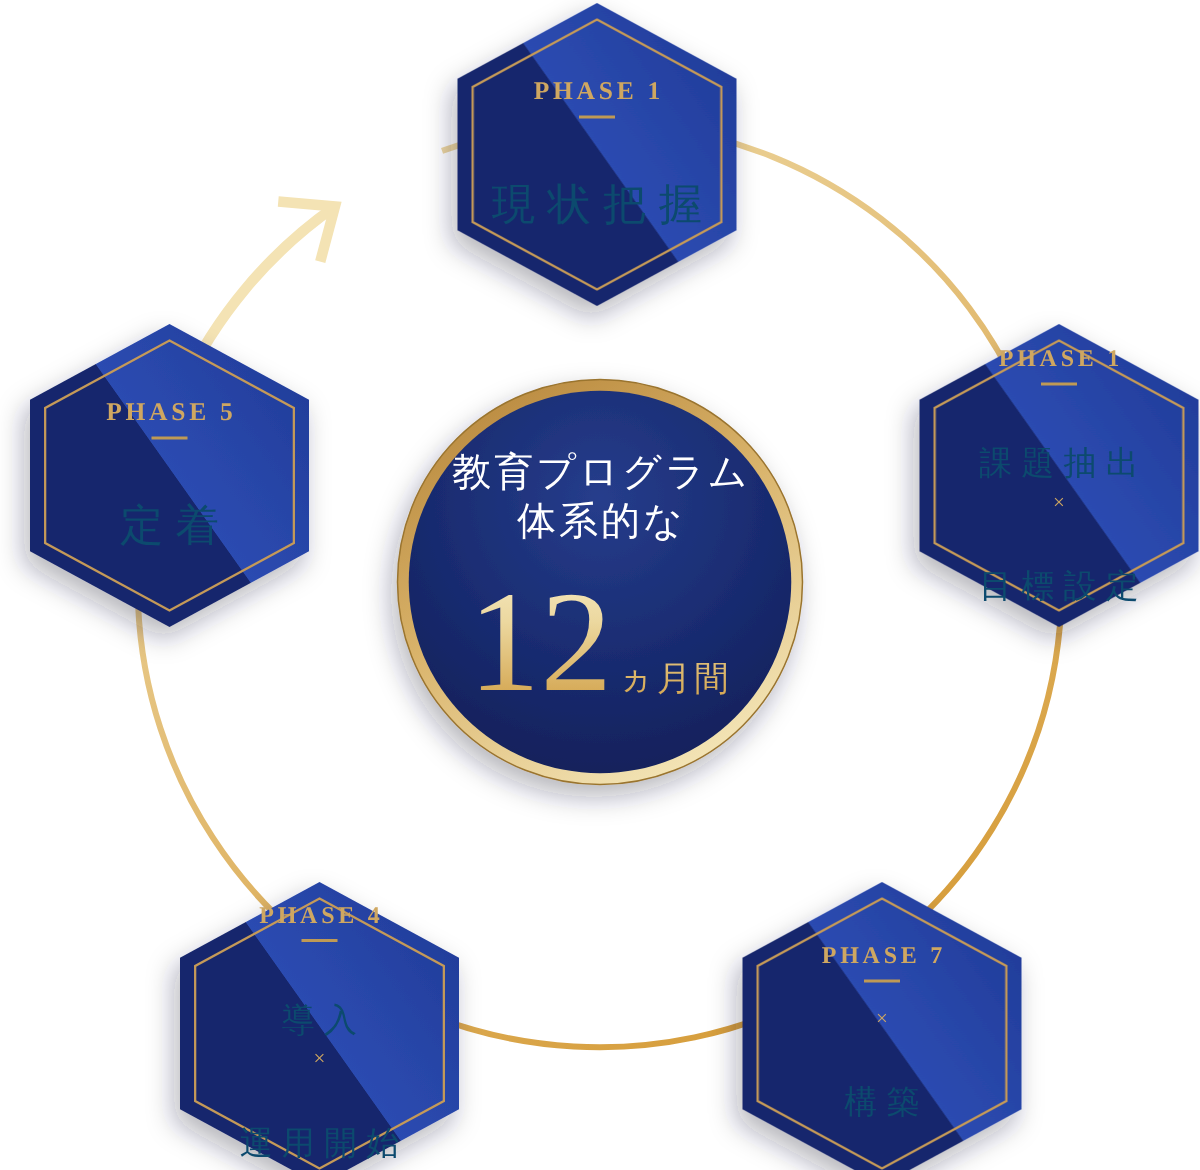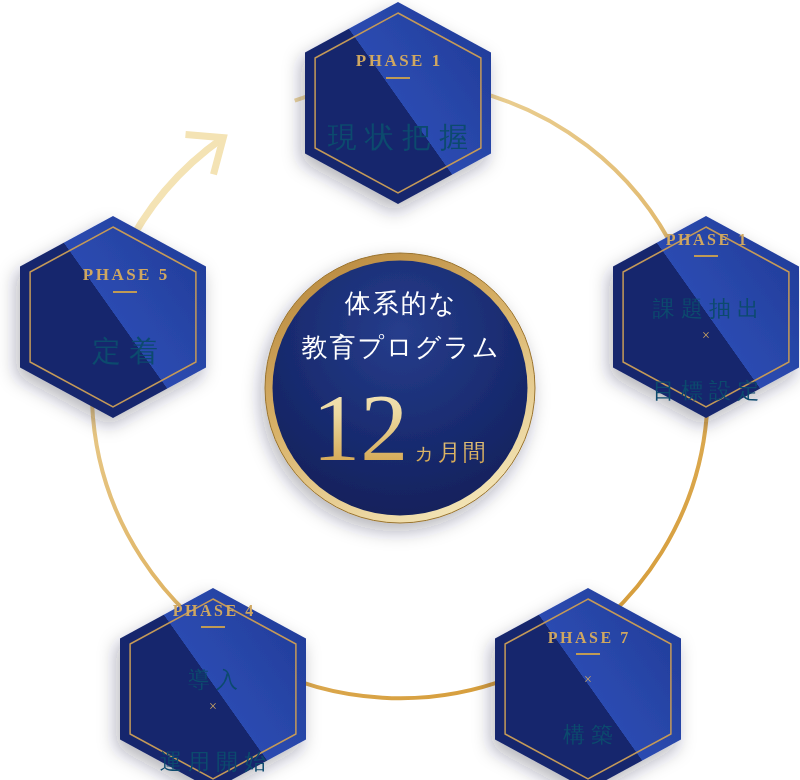--- a/index.html
+++ b/index.html
@@ -127,28 +127,28 @@
   </div>
 
   <div class="hex-card size-sm" style="left:120px;top:588px;width:186px;height:202px;">
     <div class="phase-label">PHASE 4</div>
     <div class="phase-divider"></div>
     <div class="hex-line">導入</div>
     <div class="cross">×</div>
     <div class="hex-line">運用開始</div>
   </div>
 
-  <div class="hex-card size-lg" style="left:32px;top:216px;width:186px;height:202px;">
+  <div class="hex-card size-lg" style="left:20px;top:216px;width:186px;height:202px;">
     <div class="phase-label">PHASE 5</div>
     <div class="phase-divider"></div>
     <div class="hex-line">定着</div>
   </div>
 
   <div class="center-badge">
+    <div class="center-line second">教育プログラム</div>
     <div class="center-line">体系的な</div>
-    <div class="center-line second">教育プログラム</div>
     <div class="duration-row gold-text">
       <span class="duration-number">12</span>
       <span class="duration-unit">ヵ月間</span>
     </div>
   </div>
 
 </div>
 
 </body></html>

